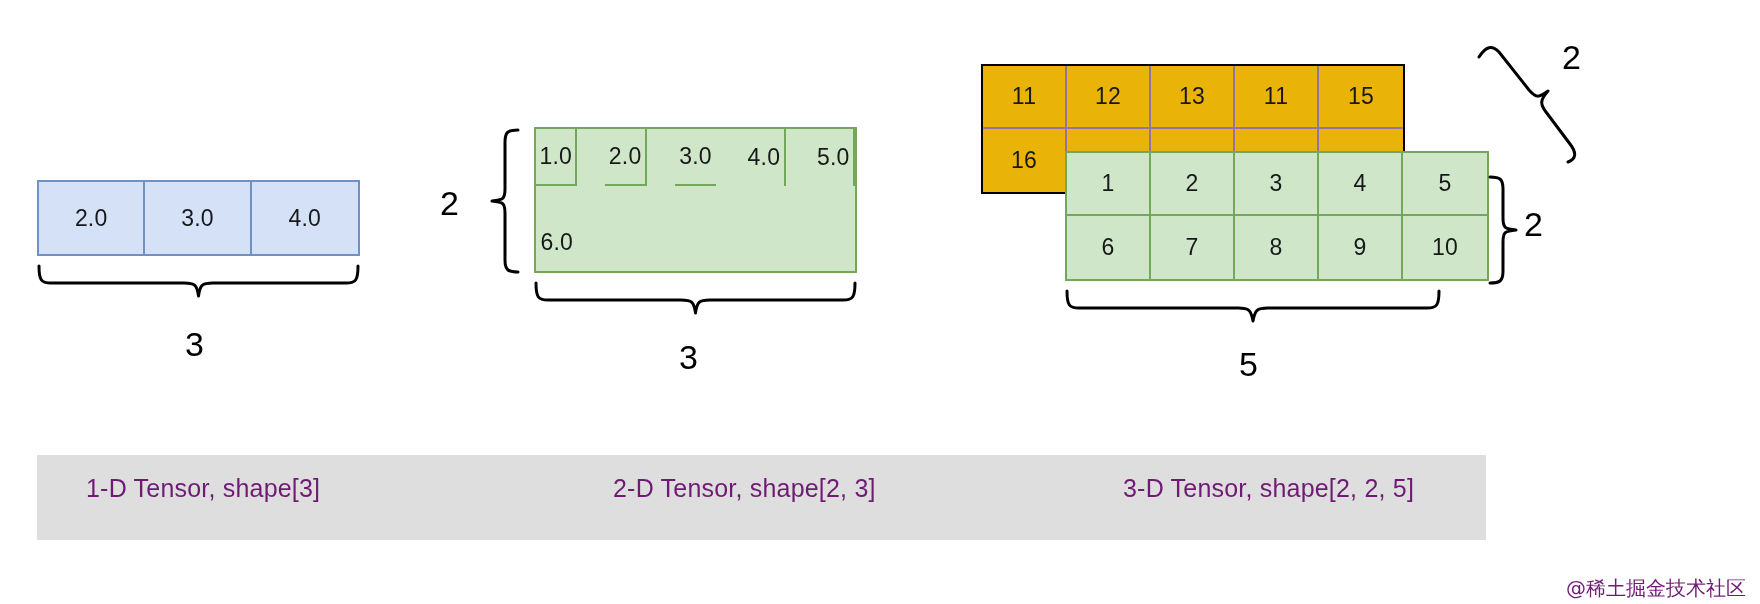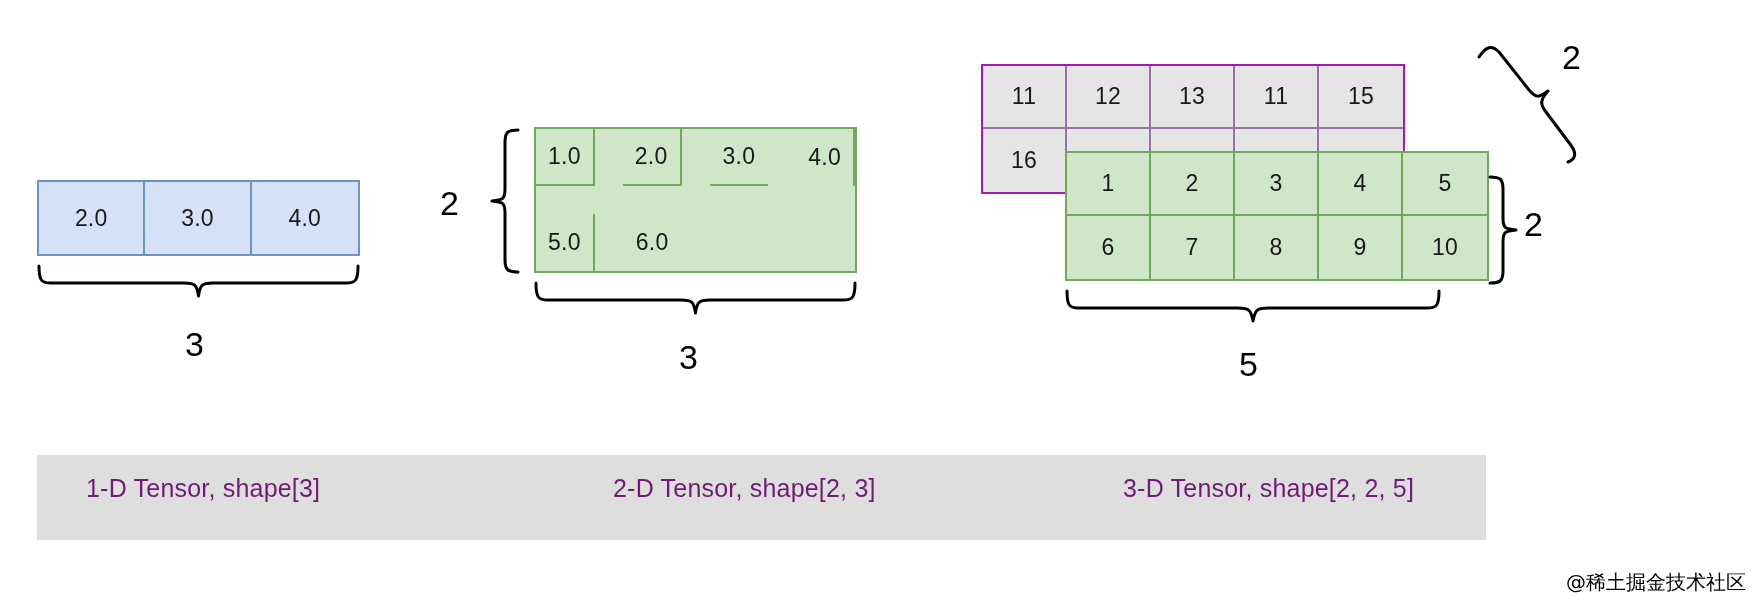--- a/index.html
+++ b/index.html
@@ -41,21 +41,21 @@
   .grid-blue .cell { border-right: 2px solid #7091c4; color: #17181a; }
   .grid-blue .cell:last-child { border-right: none; }
 
   
   .grid-green { border: 2px solid #73a85c; background: #cfe7c8; }
   .grid-green .cell { border-right: 2px solid #73a85c; border-bottom: 2px solid #73a85c; color: #17181a; }
   .grid-green .cell.last-col { border-right: none; }
   .grid-green .cell.last-row { border-bottom: none; }
 
   
-  .grid-purple { border: 2px solid #a21caf; background: #e5e5e5; }
+  .grid-purple { border: 2px solid #000000; background: #eab308; }
   .grid-purple .cell { border-right: 2px solid #9673a6; border-bottom: 2px solid #9673a6; color: #17181a; }
   .grid-purple .cell.last-col { border-right: none; }
   .grid-purple .cell.last-row { border-bottom: none; }
 
   
   .brace {
     position: absolute;
     overflow: visible;
   }
   .brace path {
@@ -92,23 +92,23 @@
     line-height: 85px;
     color: #701a75;
     white-space: nowrap;
     letter-spacing: 0.2px;
   }
 
   
   #watermark {
     position: absolute;
     right: 14px;
-    bottom: 8px;
+    bottom: 2px;
     font-size: 20px;
-    color: #000000;
+    color: #701a75;
     white-space: nowrap;
     font-family: "DejaVu Sans", sans-serif;
   }
 </style>
 </head>
 <body>
 
 <div id="canvas">
 
   <div class="grid grid-blue" id="grid-1d" style="left:37px; top:180px; width:323px; height:76px; grid-template-columns:repeat(3,1fr); grid-template-rows:1fr;">
@@ -120,21 +120,21 @@
   <svg class="brace" style="left:37px; top:264px; width:323px; height:34px;" viewBox="0 0 323 34" preserveAspectRatio="none">
     <path d="M2,2 C2,16 4,19 14,19 L147,19 C158,19 160,21 161.5,32 C163,21 165,19 176,19 L309,19 C319,19 321,16 321,2"></path>
   </svg>
   <div class="dim-label" style="left:185px; top:327px;">3</div>
 
   <svg class="brace" style="left:490px; top:128px; width:30px; height:146px;" viewBox="0 0 30 146" preserveAspectRatio="none">
     <path d="M28,2 C18,2 15,4 15,14 L15,61 C15,71 13,72 2,73 C13,74 15,75 15,85 L15,132 C15,142 18,144 28,144"></path>
   </svg>
   <div class="dim-label" style="left:440px; top:186px;">2</div>
 
-  <div class="grid grid-green" id="grid-2d" style="left:534px; top:127px; width:323px; height:146px; grid-template-columns:repeat(4,1fr); grid-template-rows:repeat(2,1fr);gap:28px;">
+  <div class="grid grid-green" id="grid-2d" style="left:534px; top:127px; width:323px; height:146px; grid-template-columns:repeat(5,1fr); grid-template-rows:repeat(2,1fr);gap:28px;">
     <div class="cell">1.0</div>
     <div class="cell">2.0</div>
     <div class="cell last-col">3.0</div>
     <div class="cell last-row">4.0</div>
     <div class="cell last-row">5.0</div>
     <div class="cell last-col last-row">6.0</div>
   </div>
 
   <svg class="brace" style="left:534px; top:281px; width:323px; height:34px;" viewBox="0 0 323 34" preserveAspectRatio="none">
     <path d="M2,2 C2,16 4,19 14,19 L147,19 C158,19 160,21 161.5,32 C163,21 165,19 176,19 L309,19 C319,19 321,16 321,2"></path>

